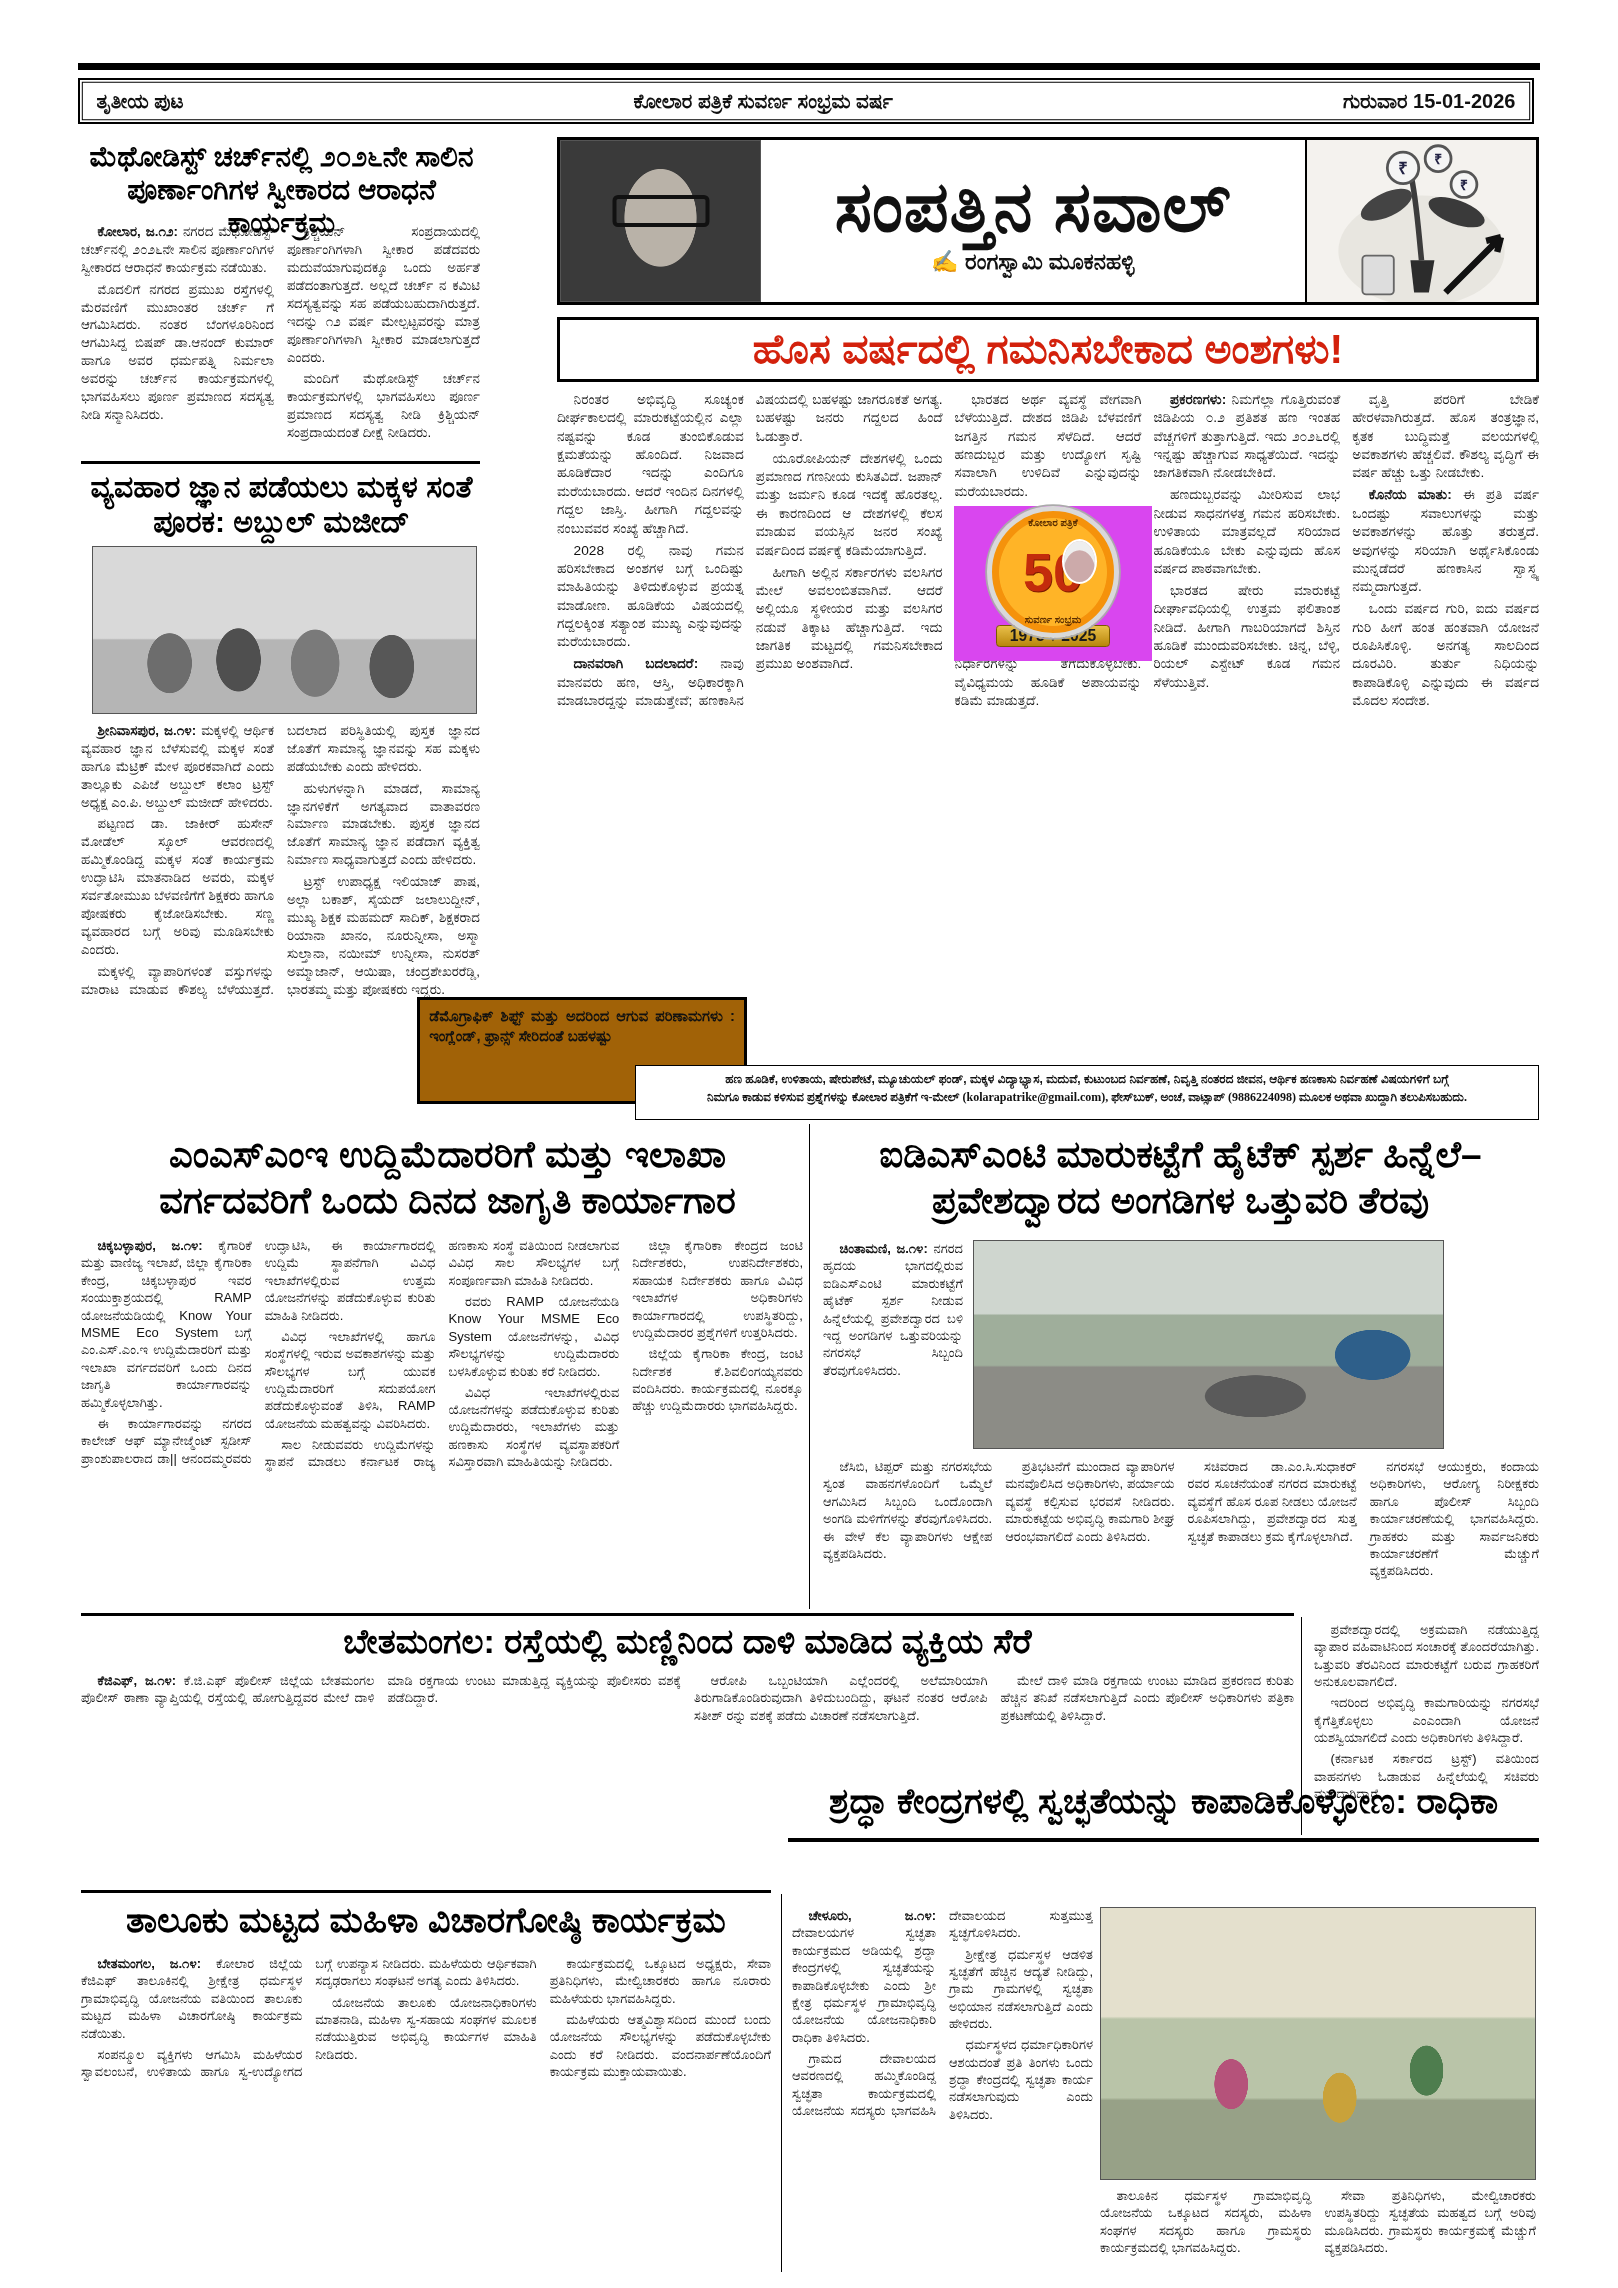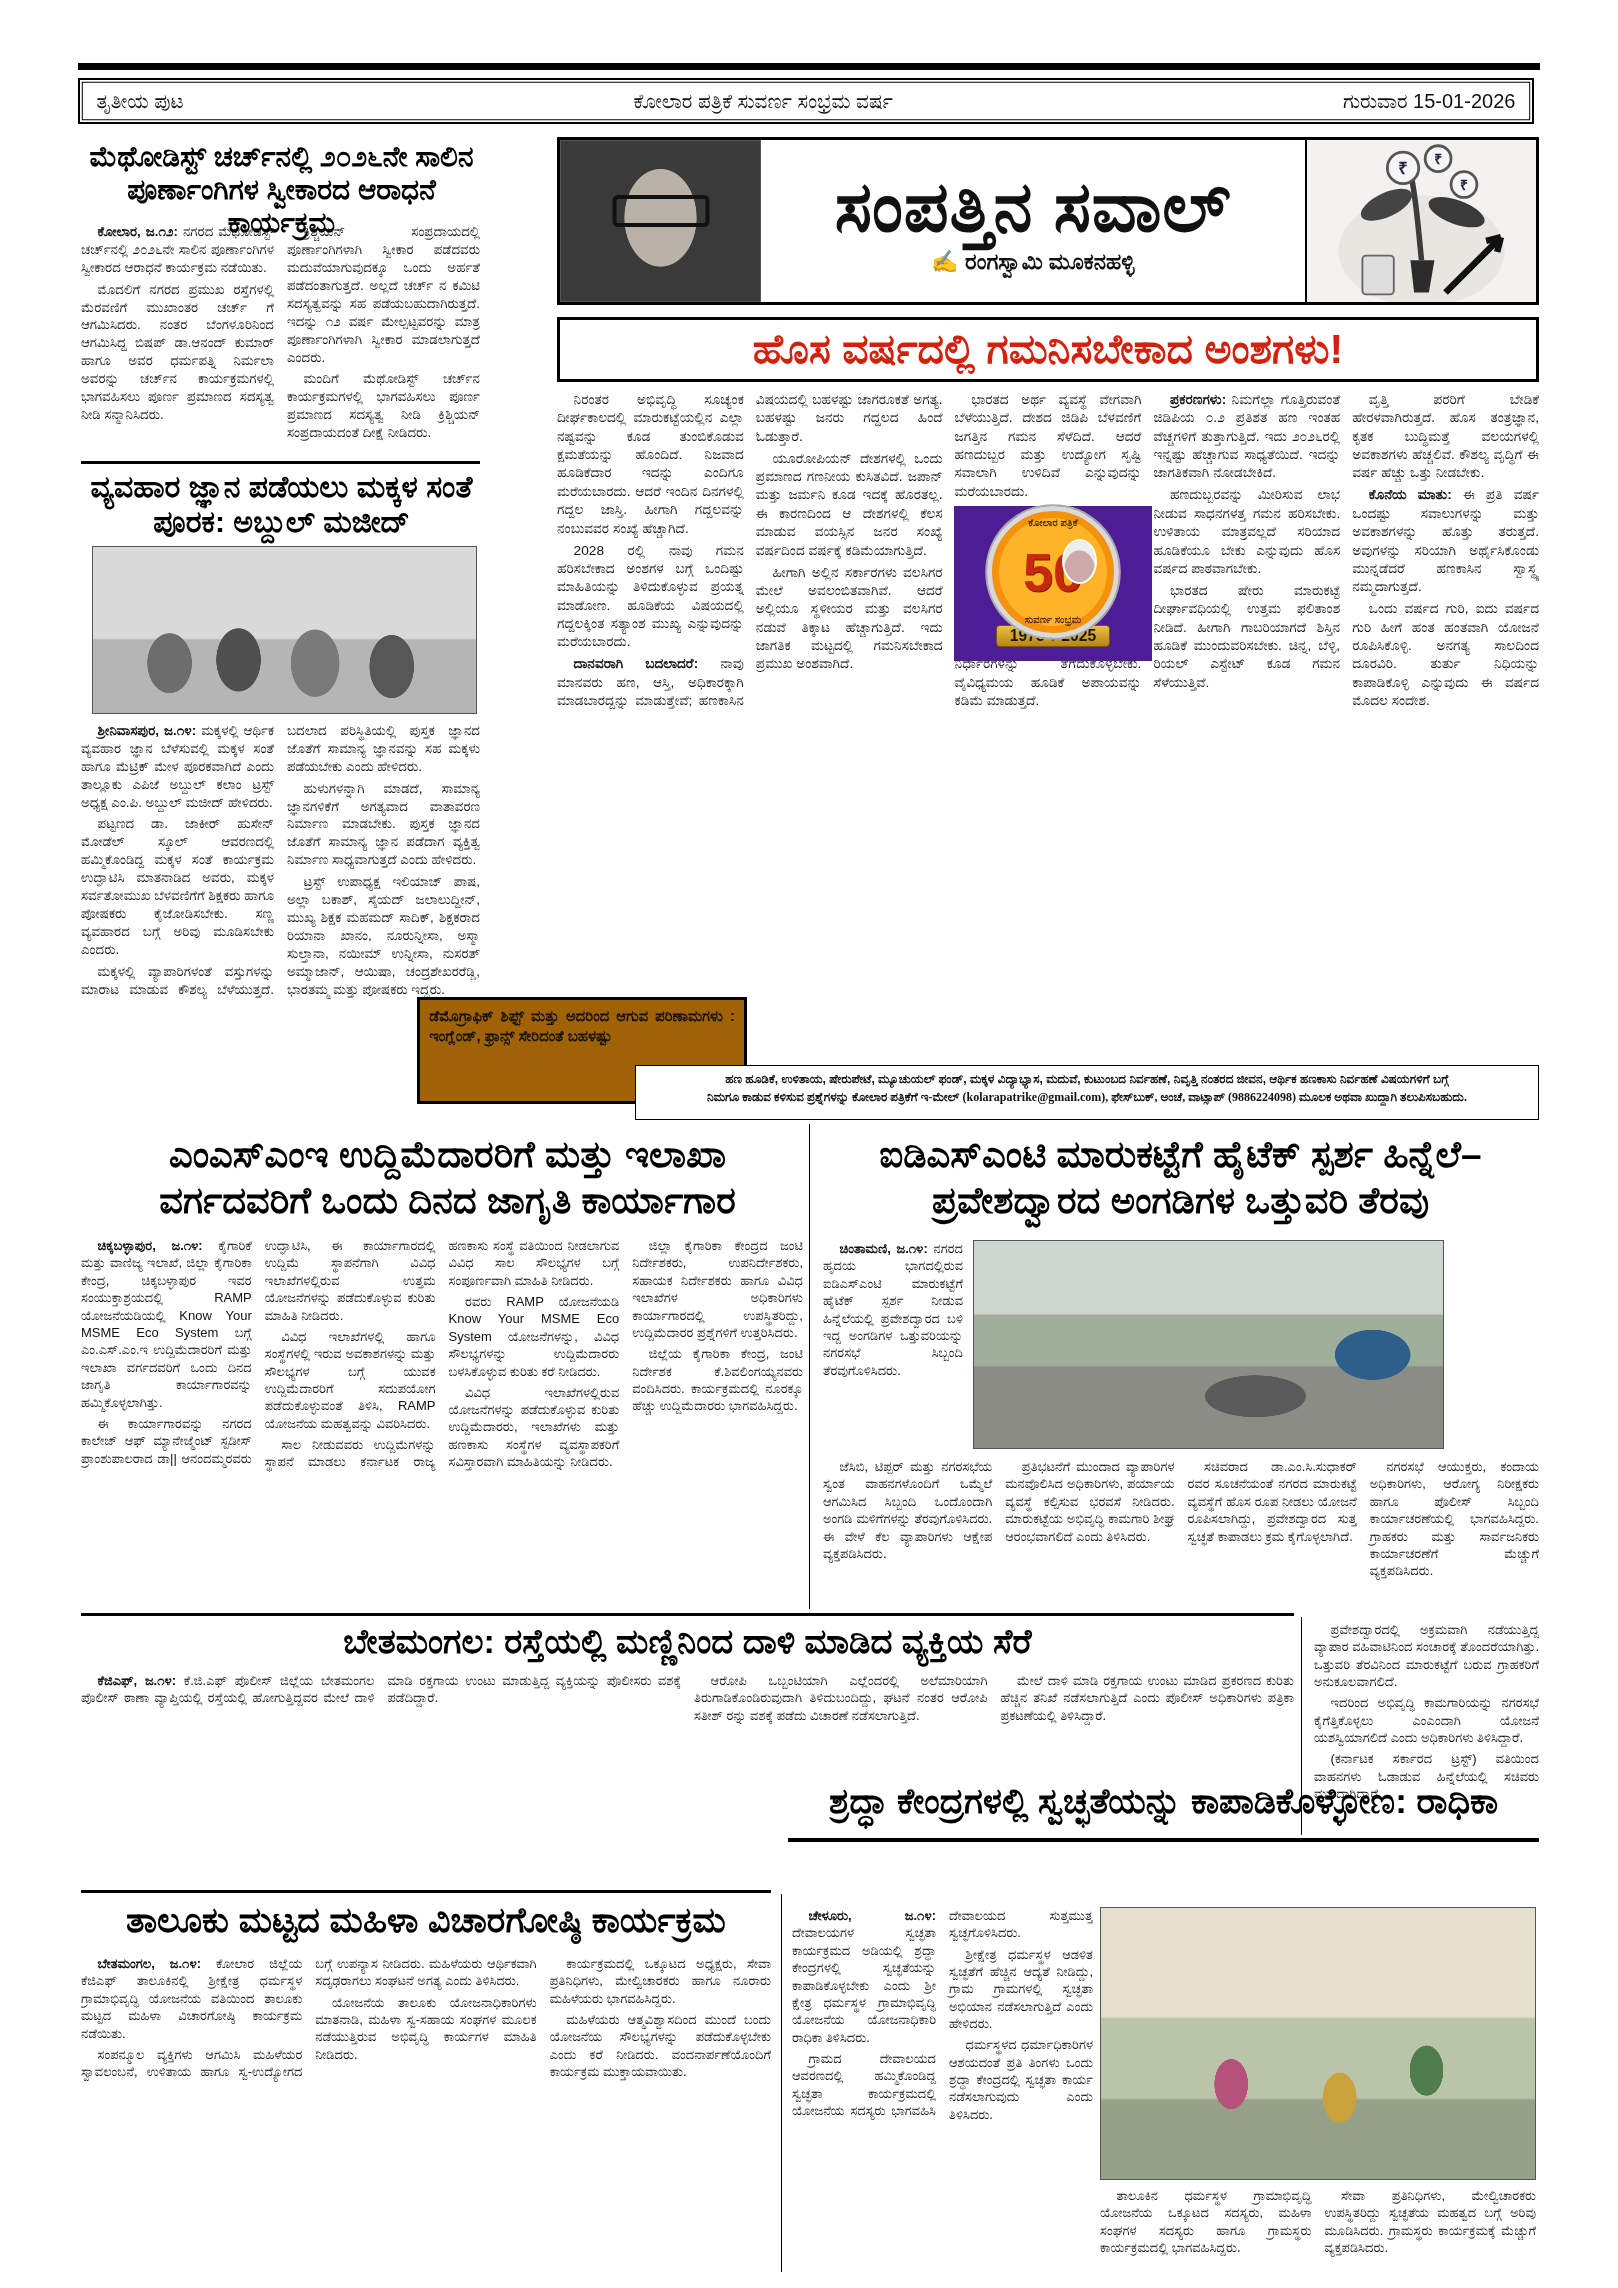--- a/index.html
+++ b/index.html
@@ -4,21 +4,21 @@
 <style>
   html,body{margin:0;padding:0;background:#e8e8e4;}
   .page{position:relative;width:1619px;height:2289px;background:#ffffff;
         font-family:"Liberation Sans",sans-serif;color:#111;overflow:hidden;}
   .abs{position:absolute;}
   .rule{background:#000;}
   
   .toprule{left:78px;top:63px;width:1462px;height:6.5px;}
   .headerbox{left:78px;top:78px;width:1456px;height:46px;border:2.8px solid #000;box-shadow:inset 0 0 0 1.8px #fff, inset 0 0 0 2.8px #000;
              display:flex;align-items:center;justify-content:space-between;padding:0 16.6px;box-sizing:border-box;}
-  .headerbox span{font-weight:normal;font-size:20px;}
+  .headerbox span{font-weight:bold;font-size:20px;}
   
   .hl{font-weight:bold;text-align:center;line-height:1.18;color:#000;}
   .body{font-size:14px;line-height:1.34;text-align:justify;overflow:hidden;}
   .body p{margin:0 0 3.7px 0;text-indent:16.6px;}
   .body p strong{font-weight:bold;}
   .c2{column-count:2;column-gap:13px;}
   .c3{column-count:3;column-gap:13px;}
   .c4{column-count:4;column-gap:13px;}
   .c5{column-count:5;column-gap:12px;}
   
@@ -45,21 +45,21 @@
      width:89px;height:24px;border:4.6px solid #111;border-radius:5.5px;background:transparent;}
   
   .featbox{left:557px;top:137px;width:982px;height:168px;border:3.7px solid #000;box-sizing:border-box;display:flex;}
   .feat-title{font-weight:bold;font-size:70px;letter-spacing:0.9px;}
   .author-line{font-size:22px;font-weight:bold;}
   .redbanner{left:557px;top:317px;width:982px;height:65px;border:3.7px solid #000;box-sizing:border-box;
              display:flex;align-items:center;justify-content:center;}
   .redbanner span{color:#d3210c;font-weight:bold;font-size:41px;}
   .plantbox{position:relative;width:229px;border-left:2.8px solid #000;background:#f4f2ee;}
   
-  .logo{left:954px;top:506px;width:198px;height:155px;background:#4c1d95;display:flex;flex-direction:column;align-items:center;}
+  .logo{left:954px;top:506px;width:198px;height:155px;background:#d946ef;display:flex;flex-direction:column;align-items:center;}
   .logo .circ{width:122px;height:122px;border-radius:50%;background:radial-gradient(#ffb427 0 62%,#f5920b 63% 100%);
               border:5.5px solid #d9d9d9;box-shadow:0 0 0 1.8px #aaa;position:relative;display:flex;align-items:center;justify-content:center;}
   .logo .fifty{font-size:54px;font-weight:bold;color:#c32b0c;text-shadow:0.9px 0.9px 0 #7a1a00;}
   .logo .face{position:absolute;right:16.6px;top:28px;width:31px;height:41px;border-radius:50%;background:#caa;border:2.8px solid #fff;
               box-shadow:inset 0 9.2px 0 #eee;}
   .logo .arc{position:absolute;top:5.5px;width:100%;text-align:center;font-size:10px;font-weight:bold;color:#5a2d00;}
   .logo .arcb{position:absolute;bottom:7.4px;width:100%;text-align:center;font-size:10px;font-weight:bold;color:#5a2d00;}
   .logo .years{margin-top:-13px;background:linear-gradient(#e9c04a,#b8860b);border:1.8px solid #7a5a00;color:#1a1a1a;
                font-weight:bold;font-size:15.7px;padding:0.9px 13px;border-radius:3.7px;}
   .demobox{left:417px;top:997px;width:330px;height:107px;border:3.7px solid #000;box-sizing:border-box;background:#a16207;

